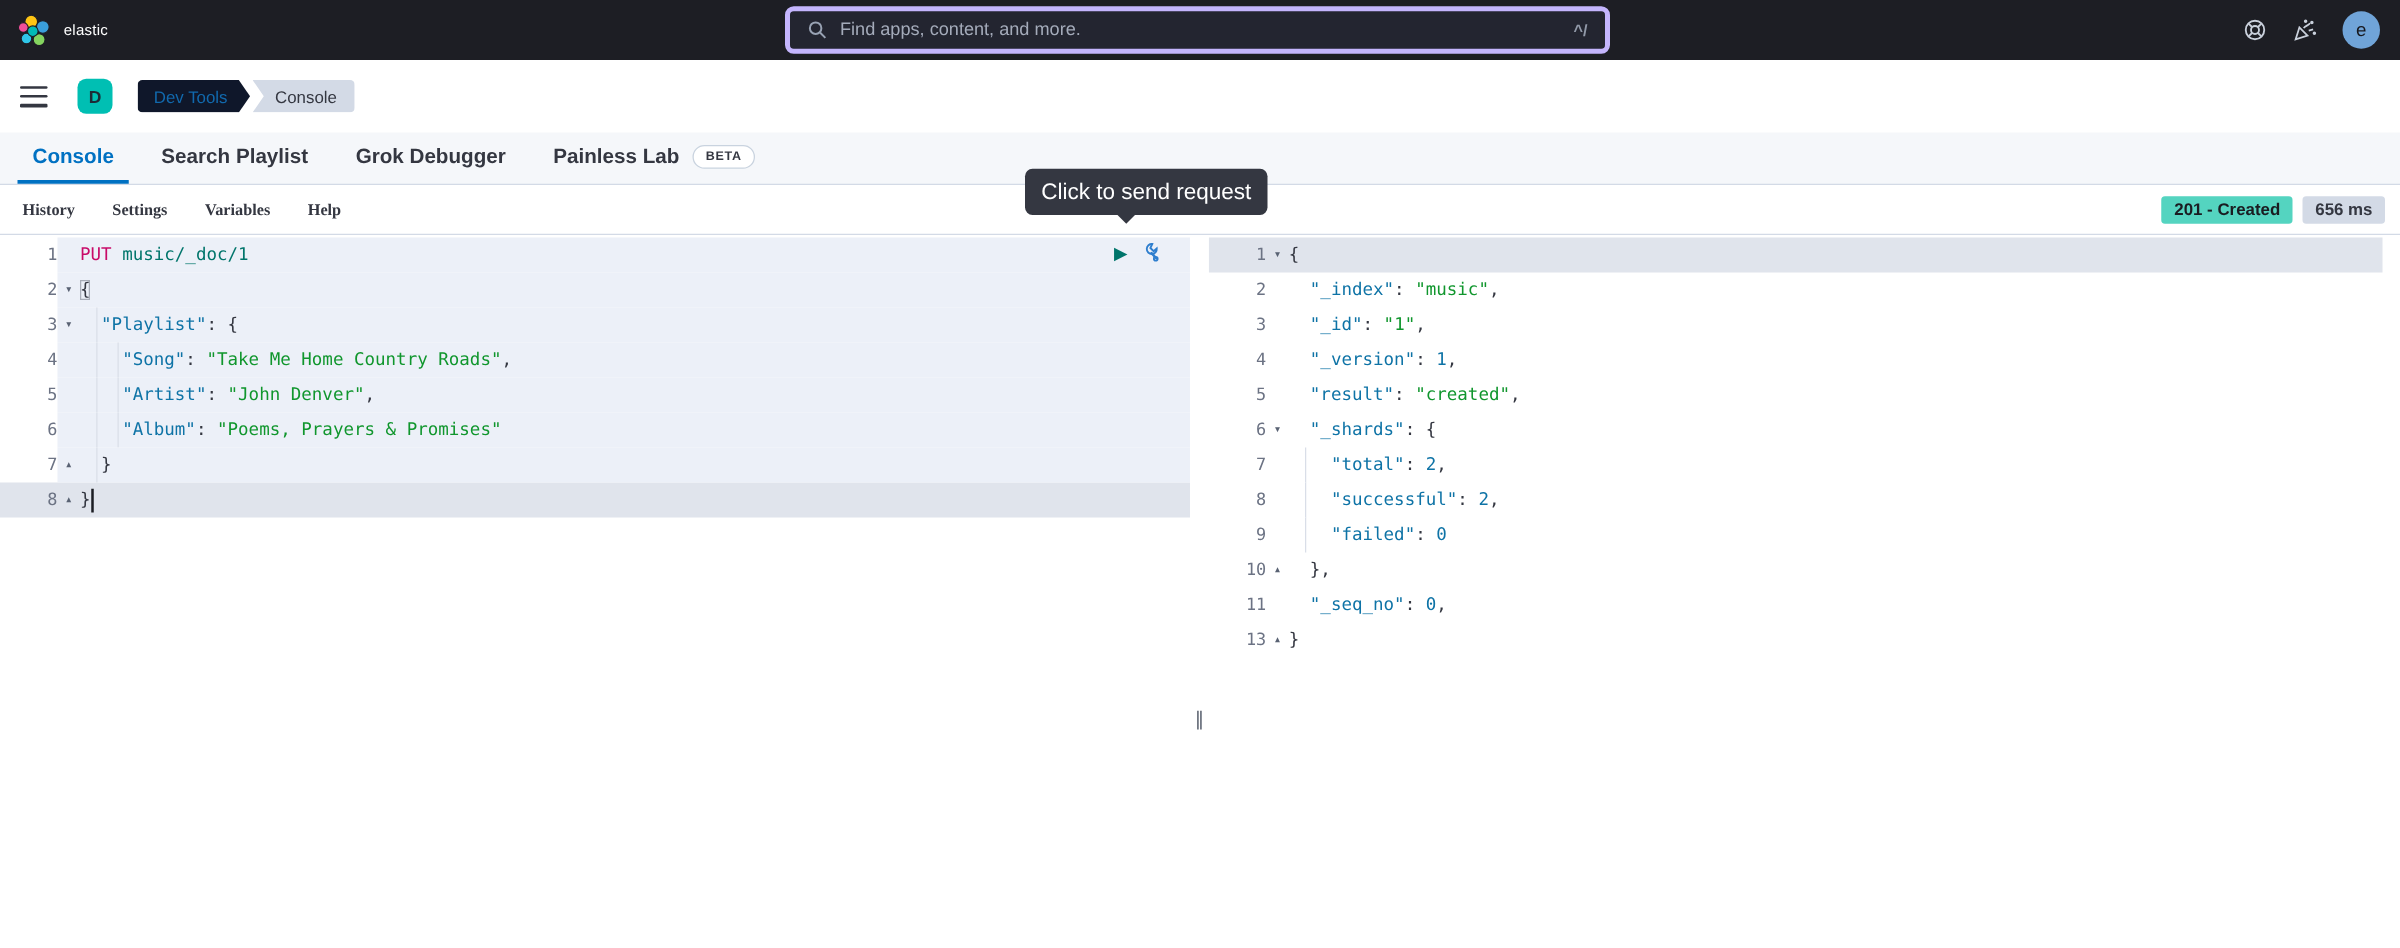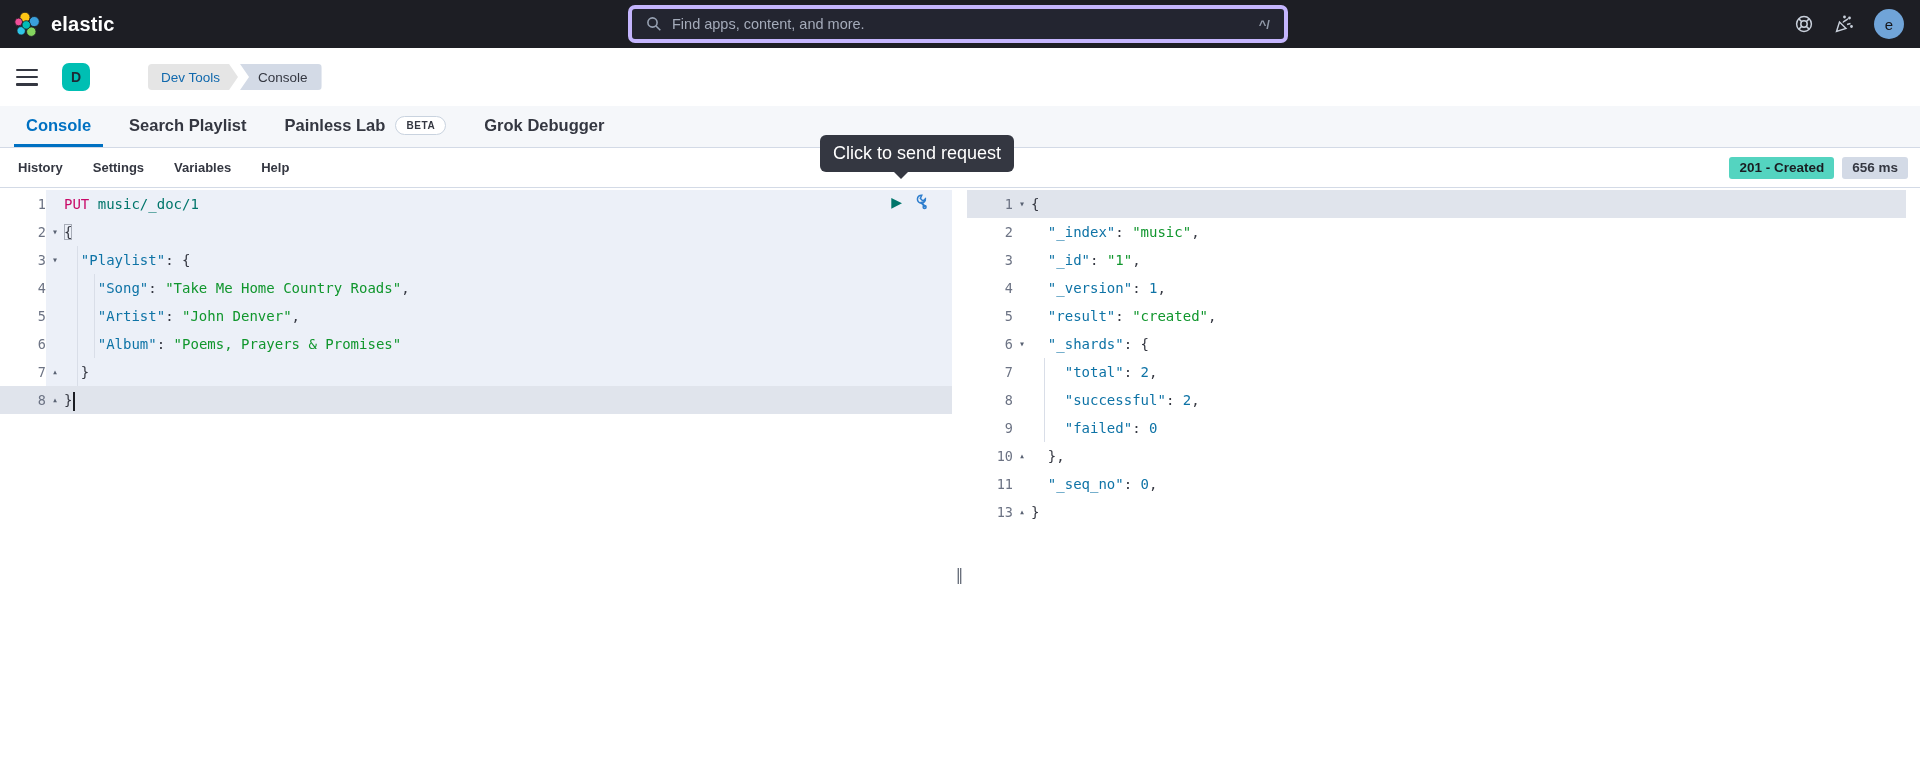--- a/index.html
+++ b/index.html
@@ -2,60 +2,60 @@
 <html style="--accent-blue: #0071c2; --status-badge-bg: #54d4c0; --time-badge-bg: #d3dae6; --tooltip-bg: #343741; --space-avatar-bg: #00bfb3; --user-avatar-bg: #70a4d8; --request-highlight: #ecf0f8; --active-line: #e0e4ec; --syntax-method: #c80a68; --syntax-url: #00756b; --syntax-key: #0e73a6; --syntax-string: #10962d; --syntax-number: #0e73a6;"><head>
 <meta charset="utf-8">
 <style>
   * { margin:0; padding:0; box-sizing:border-box; }
   html,body { width:1920px; height:758px; background:#fff; font-family:"Liberation Sans", sans-serif; }
   .app { position:relative; width:1920px; height:758px; overflow:hidden; background:#fff; }
 
   
   .topbar { position:relative; height:48px; background:#1d1e24; display:flex; align-items:center; }
   .logo { display:flex; align-items:center; gap:10px; margin-left:14px; }
-  .logo-text { color:#fff; font-size:20px; font-weight:700; letter-spacing:.2px; }
+  .logo-text { color:#fff; font-size:12px; font-weight:400; letter-spacing:.2px; }
   .searchbox { position:absolute; left:628px; top:5px; width:660px; height:38px;
     background:#232530; border:4px solid #c4b5fd; border-radius:7px;
     display:flex; align-items:center; padding:0 14px; gap:10px; cursor:text; }
   .search-ph { color:#a4abba; font-size:14.5px; }
   .search-hint { margin-left:auto; color:#9199a8; font-size:13px; font-weight:bold; }
   .topbar-right { position:absolute; right:16px; top:0; height:48px; display:flex; align-items:center; gap:20px; }
   .hdr-icon-btn { background:none; border:none; cursor:pointer; display:flex; align-items:center; }
   .avatar { width:30px; height:30px; border-radius:50%; background:var(--user-avatar-bg,#70a4d8);
     color:#16171c; font-size:15px; display:flex; align-items:center; justify-content:center; cursor:pointer; }
 
   
   .crumbbar { height:58px; background:#fff; display:flex; align-items:center; padding-left:16px; }
   .hamburger { width:22px; height:17px; display:flex; flex-direction:column; justify-content:space-between;
     background:none; border:none; cursor:pointer; margin-right:24px; }
   .hamburger i { display:block; height:2.6px; background:#343741; border-radius:1px; }
   .space-avatar { width:28px; height:28px; border-radius:7px; background:var(--space-avatar-bg,#00bfb3);
     color:#1c2b36; font-size:14px; font-weight:bold; display:flex; align-items:center; justify-content:center;
     margin-right:20px; cursor:pointer; }
   .crumbs { display:flex; align-items:center; gap:2px; }
   .crumb { height:26px; display:inline-flex; align-items:center; font-size:13.5px; font-weight:500; cursor:pointer; }
-  .crumb-first { background:#e5e5e5; color:#1169ad; padding:0 18px 0 13px; border-radius:4px 0 0 4px;
-    clip-path:polygon(0 0, calc(100% - 9px) 0, 100% 50%, calc(100% - 9px) 100%, 0 100%);margin-left:38px; }
+  .crumb-first { background:#0f172a; color:#1169ad; padding:0 18px 0 13px; border-radius:4px 0 0 4px;
+    clip-path:polygon(0 0, calc(100% - 9px) 0, 100% 50%, calc(100% - 9px) 100%, 0 100%); }
   .crumb-last { background:#d3dae6; color:#343741; padding:0 14px 0 18px; border-radius:0 4px 4px 0;
     clip-path:polygon(0 0, 100% 0, 100% 100%, 0 100%, 9px 50%); }
 
   
   .tabsbar { height:42px; background:#f5f7fa; border-bottom:1px solid #d3dae6; display:flex; align-items:stretch;
     padding-left:14px; }
   .tab { display:flex; align-items:center; gap:10px; border:none; background:none; cursor:pointer;
     font-family:"Liberation Sans",sans-serif; font-size:16.5px; font-weight:bold; color:#343741;
     padding:0 12px; margin-right:14px; border-bottom:3px solid transparent; }
   .tab.active { color:var(--accent-blue,#0071c2); border-bottom-color:var(--accent-blue,#0071c2); }
   .beta-pill { font-size:10px; font-weight:bold; letter-spacing:.6px; color:#343741; background:#fff;
     border:1px solid #c9d3df; border-radius:11px; padding:3px 10px; }
 
   
   .toolbar { height:40px; background:#fff; border-bottom:1px solid #d3dae6; display:flex; align-items:center;
     padding:0 12px 0 18px; }
-  .tool-link { background:none; border:none; cursor:pointer; font-family:Liberation Sans, sans-serif;
+  .tool-link { background:none; border:none; cursor:pointer; font-family:Liberation Serif, serif;
     font-size:13px; font-weight:bold; color:#343741; margin-right:30px; }
   .toolbar-right { margin-left:auto; display:flex; gap:8px; }
   .badge { height:22px; border-radius:3px; padding:0 10px; font-size:13.5px; font-weight:700;
     display:inline-flex; align-items:center; }
   .badge-status { background:var(--status-badge-bg,#54d4c0); color:#1a1c21; }
   .badge-time { background:var(--time-badge-bg,#d3dae6); color:#343741; }
 
   
   .workspace { position:relative; display:flex; height:570px; background:#fff; }
   .pane { padding-top:2px; font-family:"DejaVu Sans Mono", monospace; }
@@ -160,25 +160,25 @@
   </div>
 
   <div class="tabsbar">
     <button class="tab active">
       <span>Console</span>
     </button>
     <button class="tab">
       <span>Search Playlist</span>
     </button>
     <button class="tab">
+      <span>Grok Debugger</span>
+    </button>
+    <button class="tab">
       <span>Painless Lab</span>
       <span class="beta-pill">BETA</span>
-    </button>
-    <button class="tab">
-      <span>Grok Debugger</span>
     </button>
   </div>
 
   <div class="toolbar">
     <button class="tool-link">History</button>
     <button class="tool-link">Settings</button>
     <button class="tool-link">Variables</button>
     <button class="tool-link">Help</button>
     <div class="toolbar-right">
       <span class="badge badge-status">201 - Created</span>

